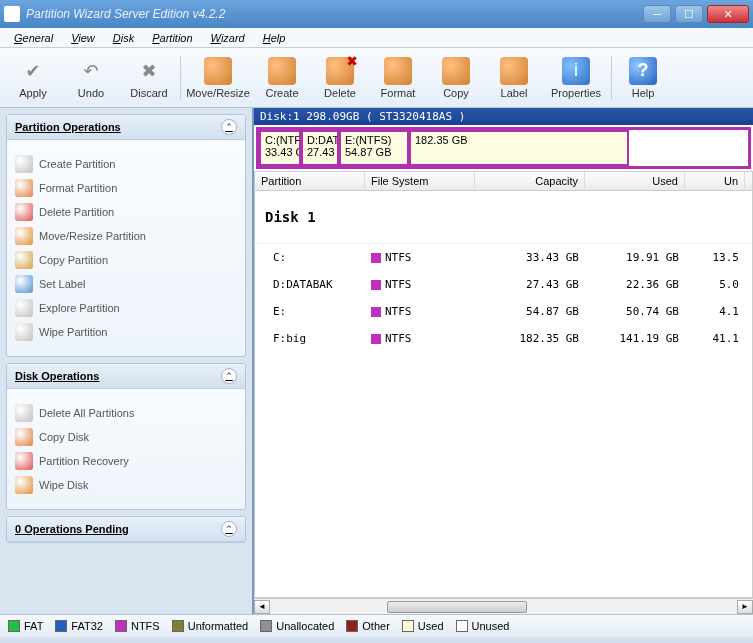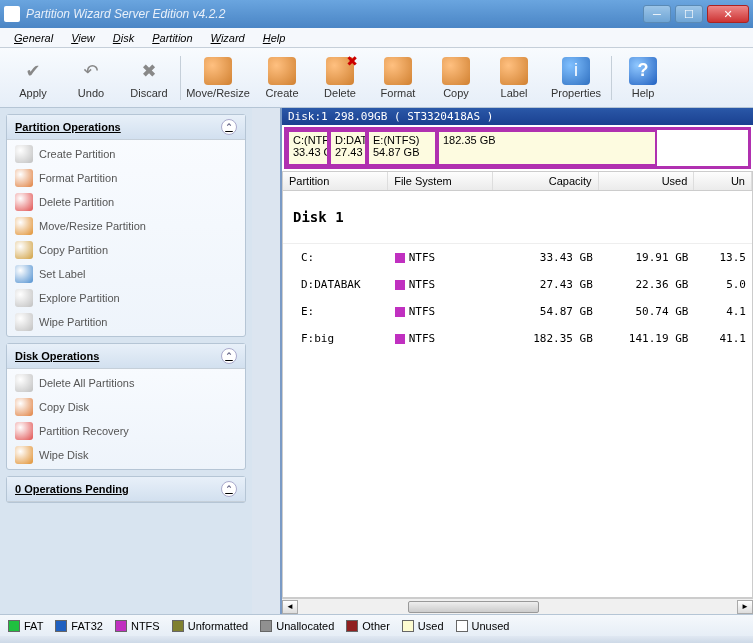--- a/index.html
+++ b/index.html
@@ -22,25 +22,25 @@
 .tool-btn { display: flex; flex-direction: column; align-items: center; justify-content: center; width: 58px; height: 56px; cursor: default; }
 .tool-icon { width: 28px; height: 28px; border-radius: 4px; margin-bottom: 2px; display: flex; align-items: center; justify-content: center; font-size: 18px; }
 .tool-label { font-size: 11px; color: #333; white-space: nowrap; }
 .tool-sep { width: 1px; height: 44px; background: #c5cfd9; margin: 0 2px; }
 
 .main-area { display: flex; height: 506px; }
 .sidebar { width: 252px; background: #d8e4f0; padding: 6px; display: flex; flex-direction: column; gap: 6px; overflow-y: auto; }
 .panel { background: linear-gradient(#fafcff,#eef4fb); border: 1px solid #b5c5d5; border-radius: 3px; }
 .panel-header { background: linear-gradient(#e8f0f9,#d2e0ef); padding: 4px 8px; font-weight: bold; font-size: 12px; display: flex; justify-content: space-between; align-items: center; border-bottom: 1px solid #c5cfd9; text-decoration: underline; }
 .panel-collapse { width: 16px; height: 16px; border-radius: 50%; background: #fff; border: 1px solid #aac; display: flex; align-items: center; justify-content: center; font-size: 9px; color: #668; }
-.panel-body { padding: 2px 2px; }
+.panel-body { padding: 12px 2px; }
 .panel-item { display: flex; align-items: center; padding: 3px 6px; gap: 6px; cursor: default; color: #555; }
 .panel-item-icon { width: 18px; height: 18px; border-radius: 3px; flex-shrink: 0; }
 
-.content { flex: 1; background: #fff; border-left: 2px solid #7a9ac5; display: flex; flex-direction: column; overflow: hidden; margin-left: 28px; }
+.content { flex: 1; background: #fff; border-left: 2px solid #7a9ac5; display: flex; flex-direction: column; overflow: hidden; }
 .disk-header { background: linear-gradient(#2a58a8,#1a4090); color: #fff; padding: 2px 6px; font-size: 11px; font-family: monospace; }
 .disk-map { display: flex; border: 3px solid #b030b0; margin: 2px; height: 42px; }
 .disk-part { border: 2px solid #b030b0; background: #fdfbe0; padding: 2px 4px; font-size: 10px; font-family: monospace; overflow: hidden; white-space: nowrap; }
 .disk-unalloc { flex: 1; background: #fff; }
 
 .table-area { flex: 1; overflow: auto; border: 1px solid #ccc; margin: 0; }
 .table-header { display: flex; background: linear-gradient(#fdfdfd,#ebebeb); border-bottom: 1px solid #ccc; position: sticky; top: 0; }
 .th { padding: 3px 6px; border-right: 1px solid #ddd; text-align: left; }
 .th.r { text-align: right; }
 .disk-title { padding: 18px 10px; font-weight: bold; font-size: 14px; font-family: monospace; border-bottom: 1px solid #eee; }

